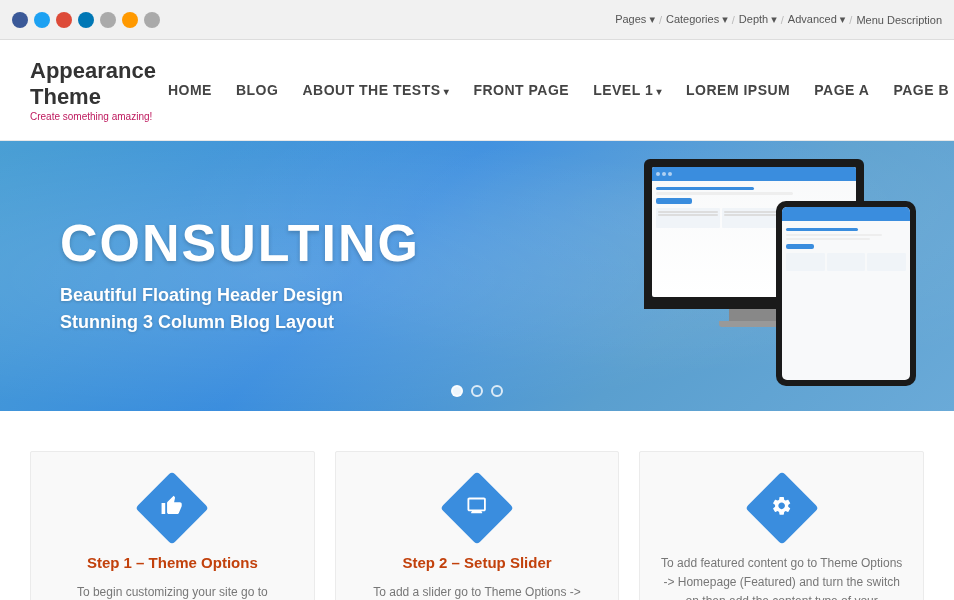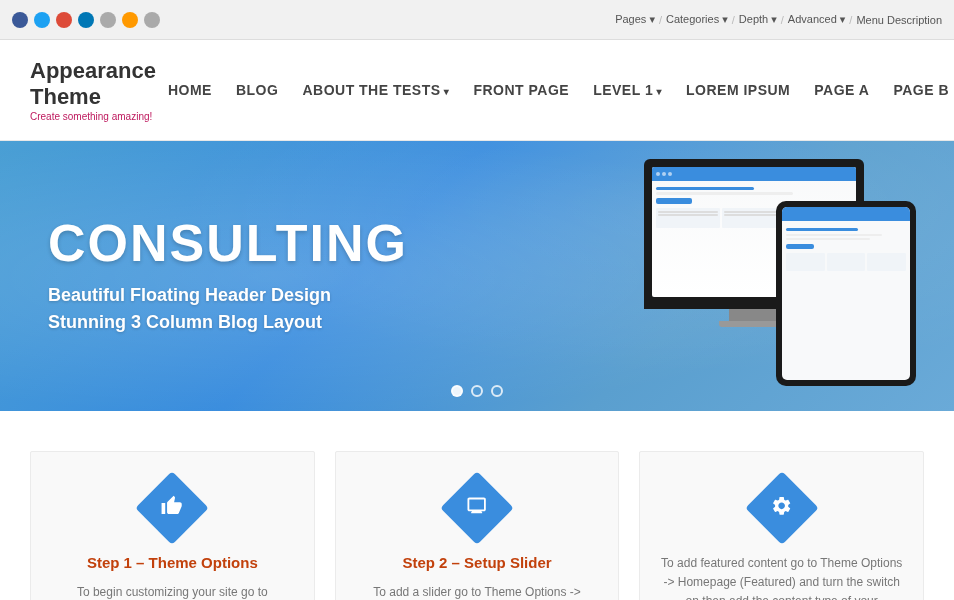--- a/index.html
+++ b/index.html
@@ -59,21 +59,21 @@
       font-size: 10px;
     }
 
     
     .hero {
       background: linear-gradient(135deg, #4a9fd4 0%, #3a8dde 40%, #5a9fcf 70%, #6aaad8 100%);
       height: 270px;
       position: relative;
       display: flex;
       align-items: center;
-      padding: 0 48px;
+      padding: 0 60px;
       overflow: hidden;
     }
     .hero-bg-blur {
       position: absolute;
       top: -30px; left: -30px; right: -30px; bottom: -30px;
       background: radial-gradient(ellipse at 30% 50%, rgba(255,255,255,0.15) 0%, transparent 60%),
                   radial-gradient(ellipse at 70% 30%, rgba(255,255,255,0.1) 0%, transparent 50%);
     }
     .hero-text { position: relative; z-index: 2; color: white; }
     .hero-title {

